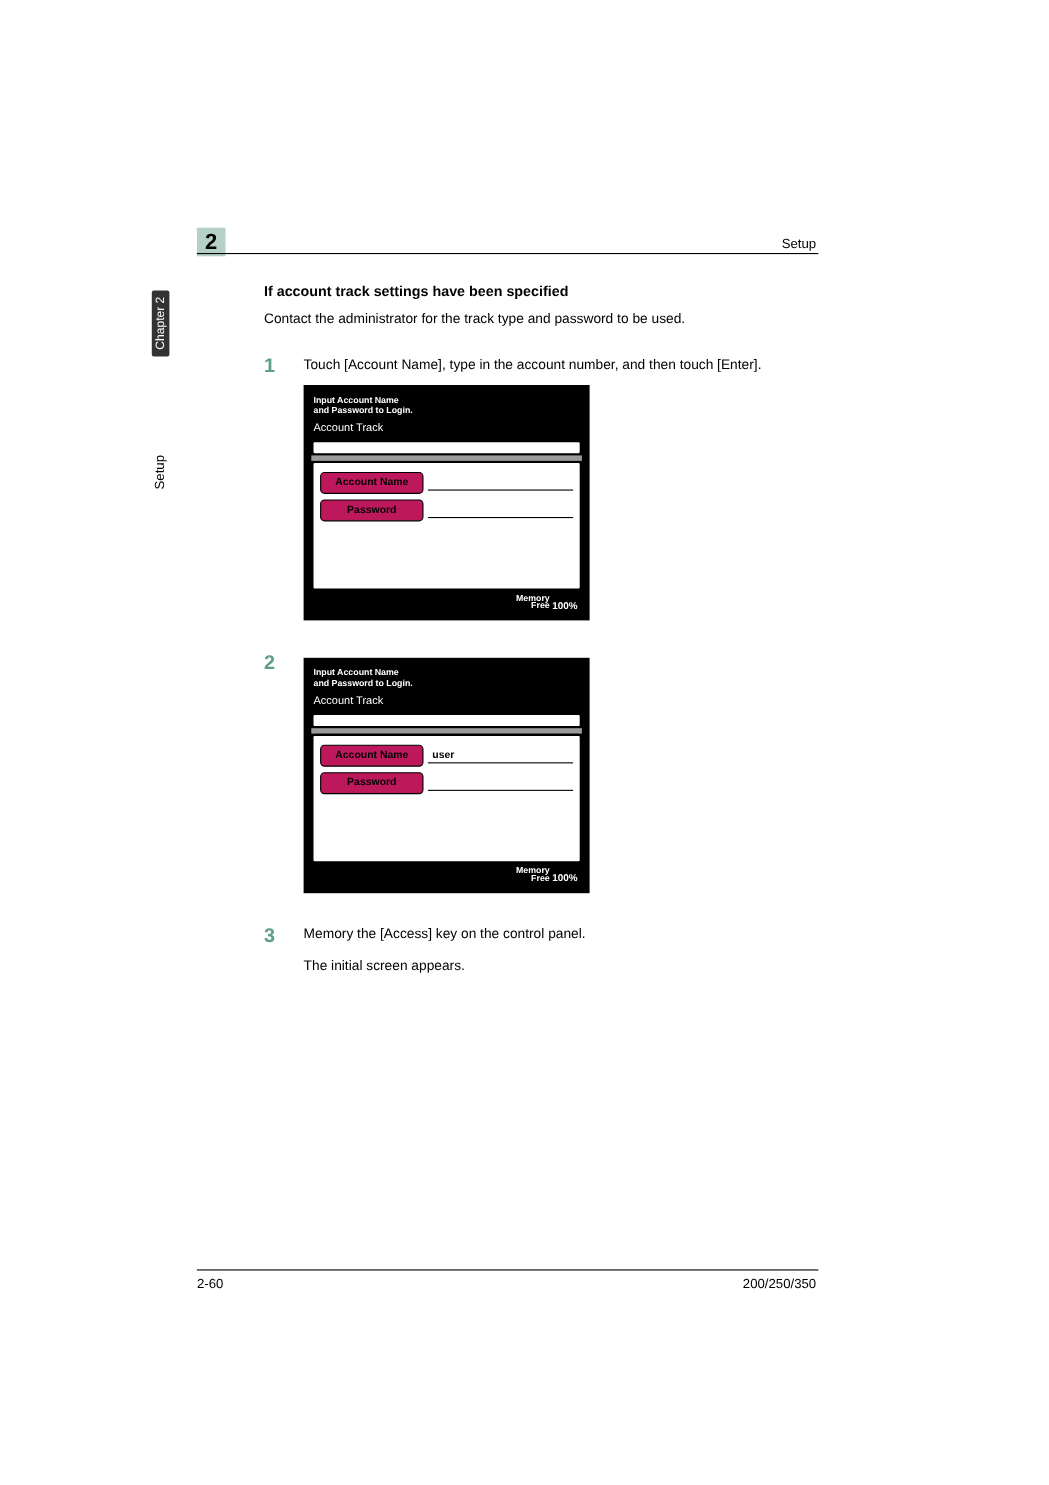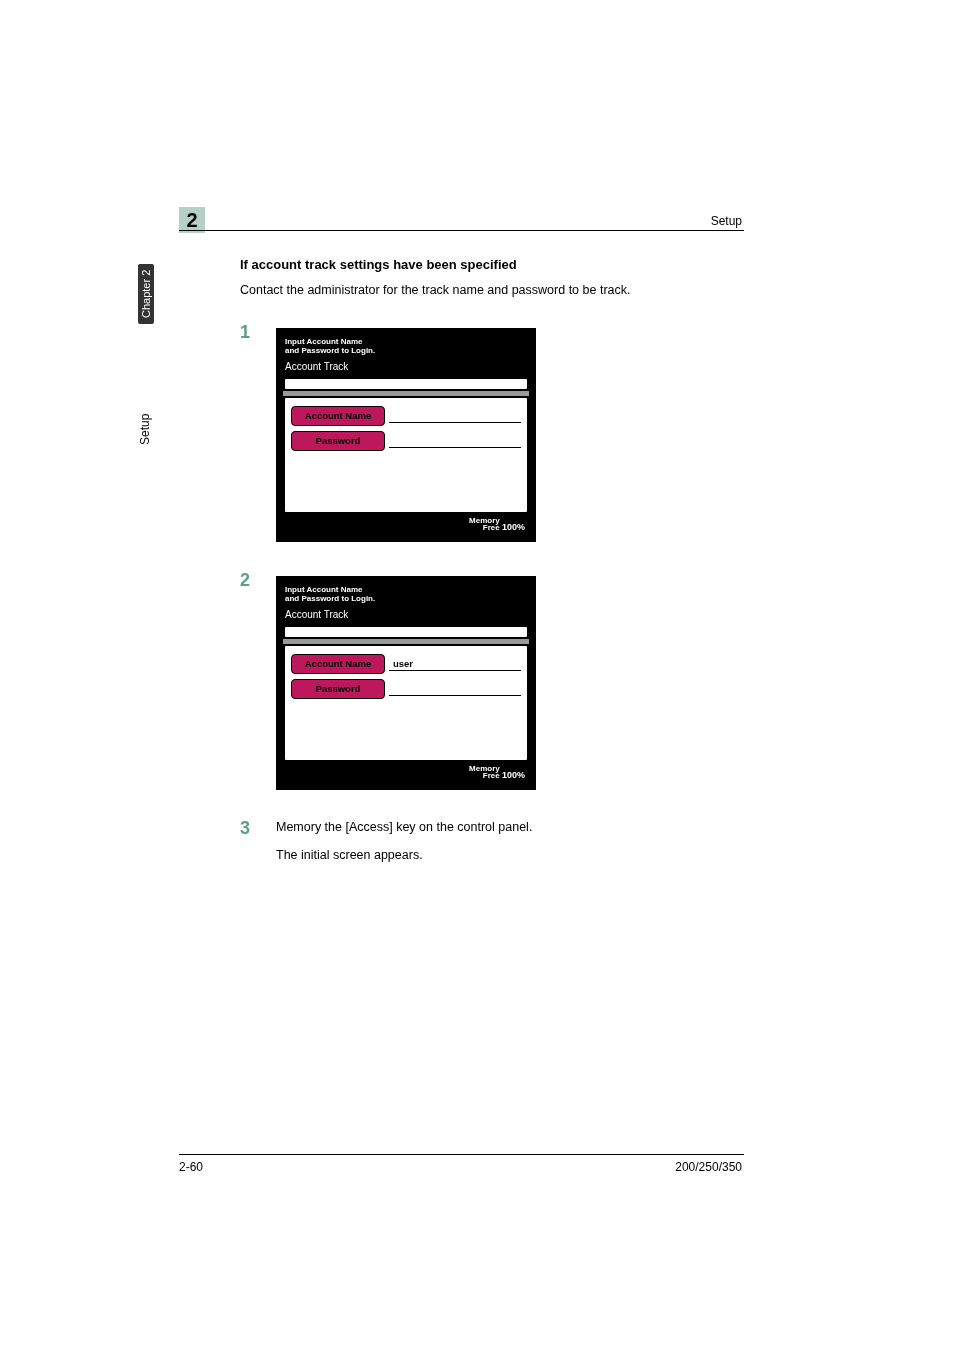--- a/index.html
+++ b/index.html
@@ -194,25 +194,26 @@
 <div class="sidebar">
   <span class="chap-box">Chapter 2</span>
 </div>
 <div class="sidebar2">
   <span>Setup</span>
 </div>
 
 <div class="content">
 
   <div class="section-title">If account track settings have been specified</div>
-  <div class="intro">Contact the administrator for the track name and password to be track.</div>
+  <div class="intro">Contact the administrator for the track type and password to be used.</div>
 
   <div class="step">
     <div class="step-num">1</div>
     <div class="step-body">
+      <p>Touch [Account Name], type in the account number, and then touch [Enter].</p>
       <div class="screen">
         <div class="screen-header">
           <div>Input Account Name</div>
           <div>and Password to Login.</div>
         </div>
         <div class="screen-title-bar">Account Track</div>
         <div style="background:#fff;border:2px solid #000;border-radius:3px;height:14px;margin-bottom:0;"></div>
         <div style="height:5px;background:#9a9a9a;"></div>
         <div class="screen-inner">
           <div class="screen-field-row">

